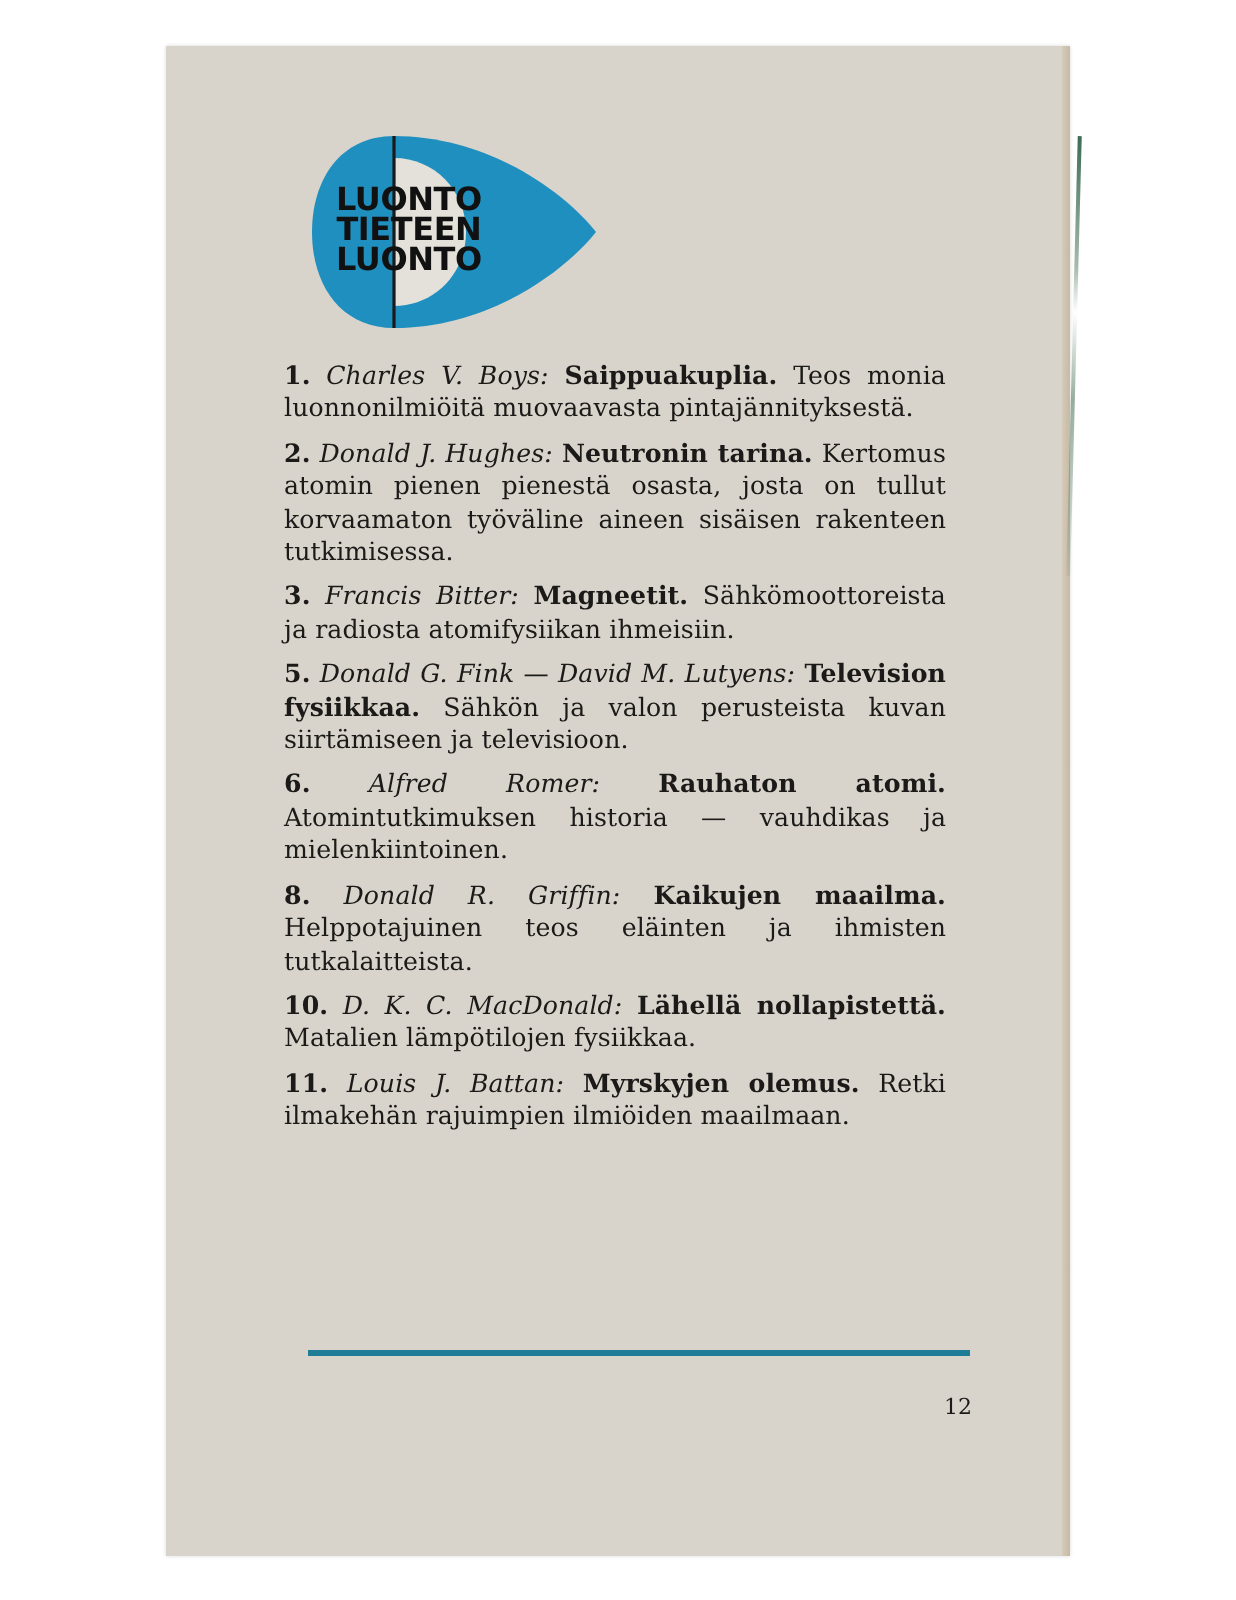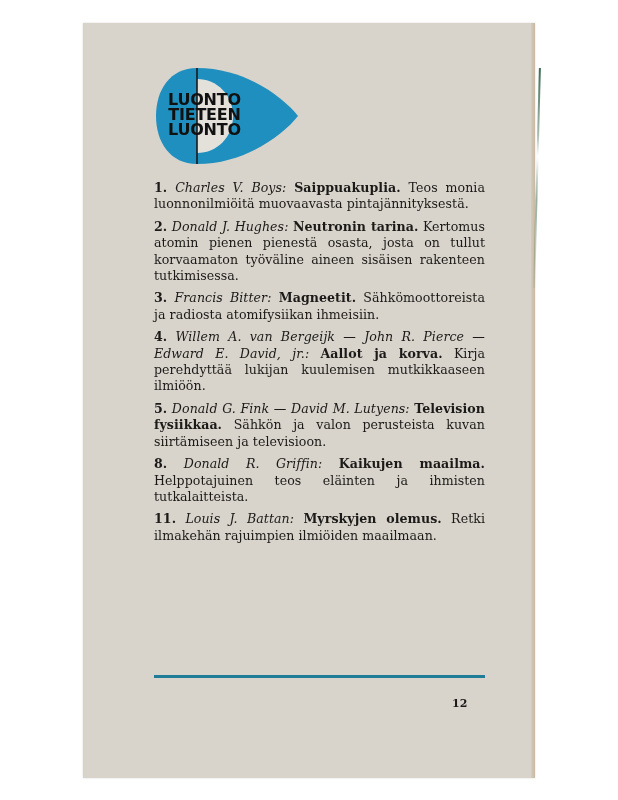--- a/index.html
+++ b/index.html
@@ -54,21 +54,21 @@
       font-weight: bold;
       font-size: 16px;
       line-height: 15px;
       letter-spacing: -0.2px;
       color: #111;
       text-align: center;
     }
     .logo-text div { white-space: nowrap; }
     .content {
       position: absolute;
-      left: 154px;
+      left: 142px;
       top: 180px;
       width: 331px;
       font-family: "DejaVu Serif", serif;
       font-size: 12.6px;
       line-height: 16.4px;
       color: #1b1a18;
       letter-spacing: 0.05px;
     }
     .entry {
       margin: 0 0 6px 0;
@@ -81,24 +81,24 @@
     .rule {
       position: absolute;
       left: 154px;
       top: 675px;
       width: 331px;
       height: 3px;
       background: #1f7d97;
     }
     .page-number {
       position: absolute;
-      left: 452px;
+      left: 472px;
       top: 697px;
       font-family: "DejaVu Serif", serif;
-      font-weight: bold;
+      font-weight: normal;
       font-size: 11px;
       color: #1b1a18;
     }
   </style>
 </head>
 <body>
 
 <div class="page">
   <div class="page-edge-right"></div>
   <div class="page-mark"></div>
@@ -133,36 +133,42 @@
     <span class="title">Neutronin tarina.</span>
     <span class="desc">Kertomus atomin pienen pienestä osasta, josta on tullut korvaamaton työväline aineen sisäisen rakenteen tutkimisessa.</span>
   </p>
   <p class="entry">
     <span class="num">3.</span>
     <span class="author">Francis Bitter:</span>
     <span class="title">Magneetit.</span>
     <span class="desc">Sähkömoottoreista ja radiosta atomifysiikan ihmeisiin.</span>
   </p>
   <p class="entry">
-    <span class="num">4.</span>
-    <span class="author">Willem A. van Bergeijk — John R. Pierce — Edward E. David, jr.:</span>
-    <span class="title">Aallot ja korva.</span>
-    <span class="desc">Kirja perehdyttää lukijan kuulemisen mutkikkaaseen ilmiöön.</span>
-  </p>
-  <p class="entry">
     <span class="num">5.</span>
     <span class="author">Donald G. Fink — David M. Lutyens:</span>
     <span class="title">Television fysiikkaa.</span>
     <span class="desc">Sähkön ja valon perusteista kuvan siirtämiseen ja televisioon.</span>
   </p>
   <p class="entry">
+    <span class="num">6.</span>
+    <span class="author">Alfred Romer:</span>
+    <span class="title">Rauhaton atomi.</span>
+    <span class="desc">Atomintutkimuksen historia — vauhdikas ja mielenkiintoinen.</span>
+  </p>
+  <p class="entry">
     <span class="num">8.</span>
     <span class="author">Donald R. Griffin:</span>
     <span class="title">Kaikujen maailma.</span>
     <span class="desc">Helppotajuinen teos eläinten ja ihmisten tutkalaitteista.</span>
+  </p>
+  <p class="entry">
+    <span class="num">10.</span>
+    <span class="author">D. K. C. MacDonald:</span>
+    <span class="title">Lähellä nollapistettä.</span>
+    <span class="desc">Matalien lämpötilojen fysiikkaa.</span>
   </p>
   <p class="entry">
     <span class="num">11.</span>
     <span class="author">Louis J. Battan:</span>
     <span class="title">Myrskyjen olemus.</span>
     <span class="desc">Retki ilmakehän rajuimpien ilmiöiden maailmaan.</span>
   </p>
 </div>
 
 <div class="rule"></div>

